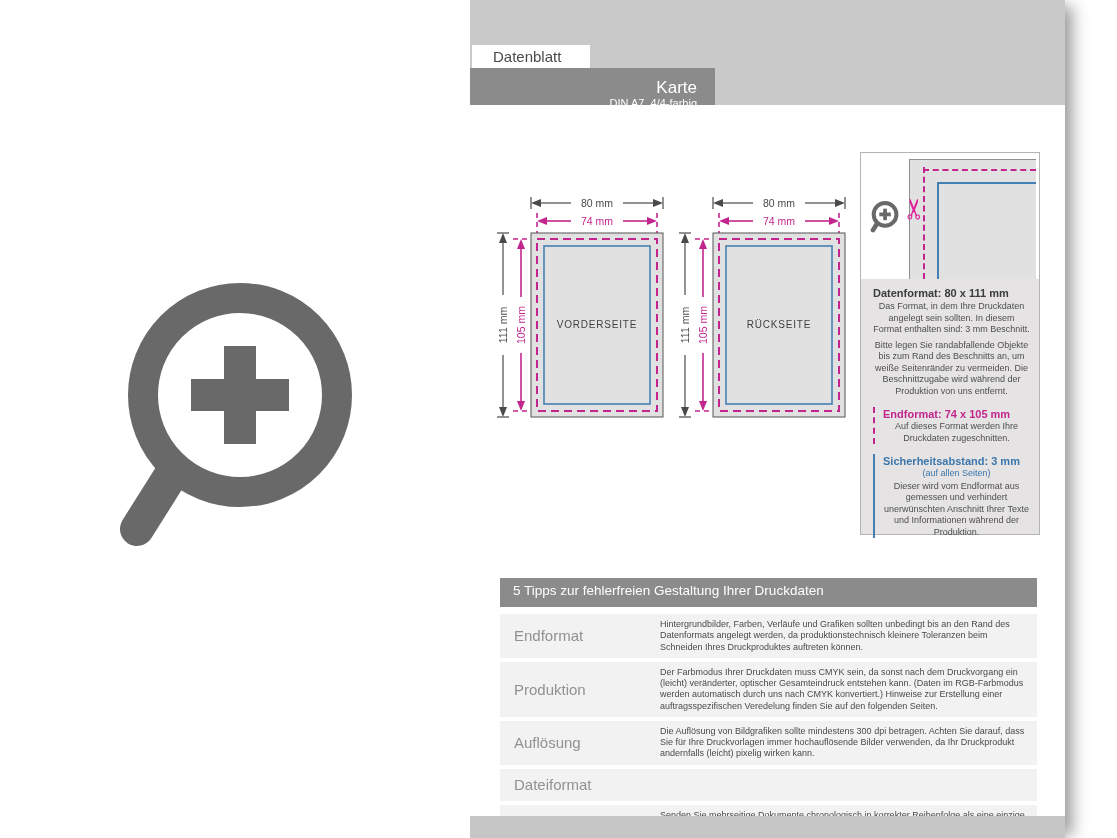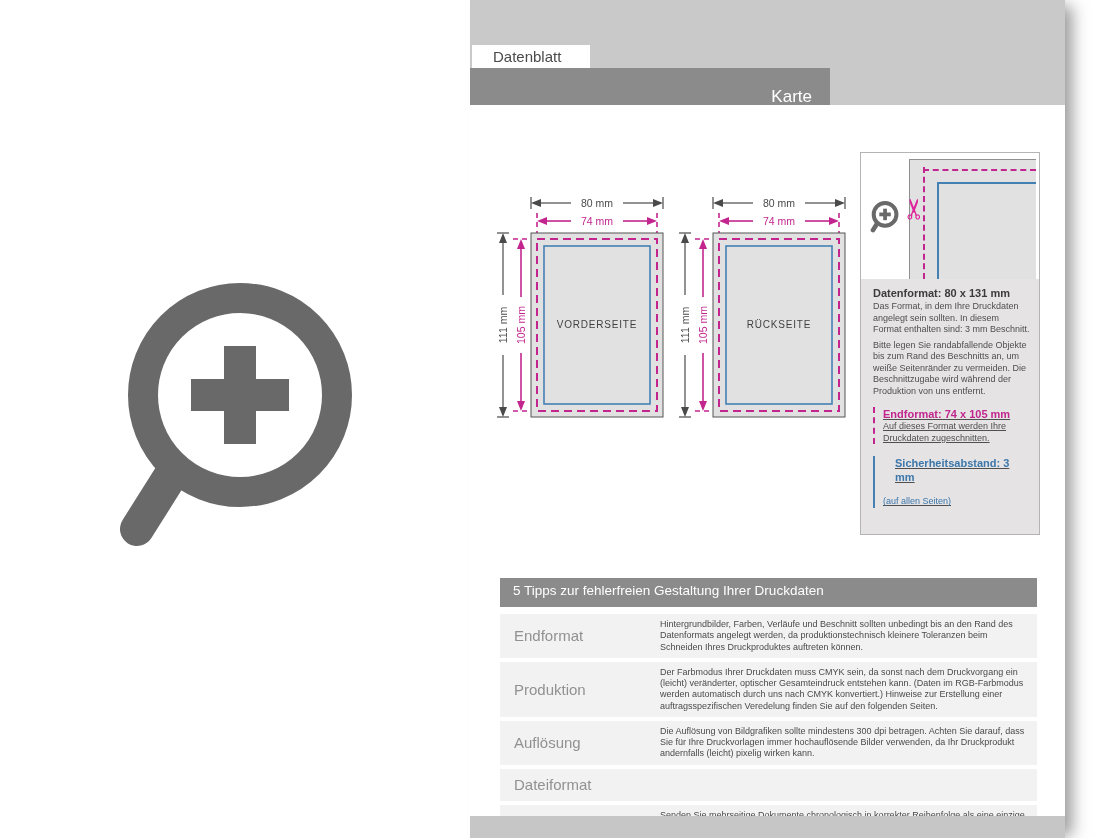--- a/index.html
+++ b/index.html
@@ -10,22 +10,22 @@
   
   .preview-area{position:absolute;left:0;top:0;width:470px;height:838px;background:#fff;}
   .big-zoom{position:absolute;left:103px;top:283px;}
 
   
   .sheet{position:absolute;left:470px;top:0;width:595px;height:842px;background:#fff;
          box-shadow:13px 0 15px -6px rgba(70,70,70,.55);}
   .band{position:absolute;left:0;top:0;width:595px;height:105px;background:#c9c9c9;}
   .tab{position:absolute;left:2px;top:45px;width:118px;height:25px;background:#fff;
        color:#4a4a4a;font-size:15px;line-height:23px;padding-left:21px;box-sizing:border-box;}
-  .titlebar{position:absolute;left:0;top:68px;width:360px;height:37px;background:#8b8b8b;
-            color:#fff;text-align:right;box-sizing:border-box;padding:19px 18px 0 0;}
+  .titlebar{position:absolute;left:0;top:68px;width:245px;height:37px;background:#8b8b8b;
+            color:#fff;text-align:right;box-sizing:border-box;padding:10px 18px 0 0;}
   .titlebar .t1{font-size:17px;line-height:19px;}
   .titlebar .t2{font-size:11px;line-height:13px;}
 
   
   .card-svg{position:absolute;top:195px;}
   .card-svg text{font-family:"Liberation Sans",sans-serif;}
   .dimtxt{font-size:10.5px;}
   .g{fill:#4a4a4a;}
   .m{fill:#c2268e;}
   .sidelbl{font-size:10px;fill:#3f3f3f;letter-spacing:.8px;}
@@ -38,26 +38,26 @@
            border-left:1px solid #8f8f8f;border-top:1px solid #8f8f8f;}
   .ib-dash-v{position:absolute;left:62px;top:14px;bottom:0;width:0;border-left:2px dashed #c2268e;}
   .ib-dash-h{position:absolute;left:62px;right:3px;top:16px;height:0;border-top:2px dashed #c2268e;}
   .ib-blue-v{position:absolute;left:76px;top:29px;bottom:0;width:0;border-left:2px solid #4580b4;}
   .ib-blue-h{position:absolute;left:76px;right:3px;top:29px;height:0;border-top:2px solid #4580b4;}
   .ib-scissors{position:absolute;left:42px;top:42px;font-size:28px;color:#e0209a;
                transform:rotate(-90deg);line-height:1;}
   .small-zoom{position:absolute;left:8px;top:48px;}
   .ib-text{padding:7px 9px 9px 12px;font-size:9px;line-height:1.28;color:#4f4f4f;}
   .ib-text h4{margin:0 0 1px 0;font-size:11px;color:#3c3c3c;}
-  .ib-text p{margin:0 0 4px 0;}
-  .blk{margin-top:10px;padding-left:8px;text-decoration:underline;}
+  .ib-text p{margin:0 0 4px 0;text-align:center;}
+  .blk{margin-top:10px;padding-left:8px;}
   .blk.end{border-left:2px dashed #c2268e;}
   .blk.saf{border-left:2px solid #4580b4;}
   .blk .ttl-m{color:#c2268e;font-size:11px;margin:0;}
-  .blk .ttl-b{color:#3c77ab;font-size:11px;margin:12px;}
+  .blk .ttl-b{color:#3c77ab;font-size:11px;margin:0;}
   .blk .sub-b{color:#3c77ab;font-size:9px;margin:0 0 1px 0;}
 
   
   .tips{position:absolute;left:30px;top:578px;width:537px;}
   .tips-header{height:29px;background:#8b8b8b;color:#fff;font-size:13.5px;line-height:25px;
                padding-left:13px;box-sizing:border-box;margin-bottom:7px;}
   .tip-row{display:flex;background:#f2f2f2;margin-bottom:4px;align-items:center;}
   .tip-label{flex:0 0 160px;box-sizing:border-box;padding-left:14px;font-size:15px;color:#919191;}
   .tip-text{flex:1;box-sizing:border-box;padding:5px 10px 5px 0;font-size:9px;
             line-height:1.25;color:#4a4a4a;}
@@ -181,40 +181,41 @@
         <div class="ib-blue-v"></div>
         <div class="ib-scissors">✂</div>
         <svg class="small-zoom" width="30" height="32" viewBox="0 0 256 268">
           <circle cx="137" cy="112" r="97" fill="none" stroke="#696969" stroke-width="34"></circle>
           <rect x="88" y="96" width="98" height="32" fill="#696969"></rect>
           <rect x="121" y="63" width="32" height="98" fill="#696969"></rect>
           <line x1="68" y1="192" x2="34" y2="246" stroke="#696969" stroke-width="40" stroke-linecap="round"></line>
         </svg>
       </div>
       <div class="ib-text">
-        <h4>Datenformat: 80 x 131 mm</h4>
+        <h4>Datenformat: 80 x 111 mm</h4>
         <p>Das Format, in dem Ihre Druckdaten angelegt sein sollten. In diesem Format enthalten sind: 3 mm Beschnitt.</p>
         <p>Bitte legen Sie randabfallende Objekte bis zum Rand des Beschnitts an, um weiße Seitenränder zu vermeiden. Die Beschnittzugabe wird während der Produktion von uns entfernt.</p>
         <div class="blk end">
           <h4 class="ttl-m">Endformat: 74 x 105 mm</h4>
           <p>Auf dieses Format werden Ihre Druckdaten zugeschnitten.</p>
         </div>
         <div class="blk saf">
           <h4 class="ttl-b">Sicherheitsabstand: 3 mm</h4>
           <p class="sub-b">(auf allen Seiten)</p>
+          <p>Dieser wird vom Endformat aus gemessen und verhindert unerwünschten Anschnitt Ihrer Texte und Informationen während der Produktion.</p>
         </div>
       </div>
     </div>
 
     <div class="tips">
       <div class="tips-header">5 Tipps zur fehlerfreien Gestaltung Ihrer Druckdaten</div>
 
       <div class="tip-row r1">
         <div class="tip-label">Endformat</div>
-        <div class="tip-text">Hintergrundbilder, Farben, Verläufe und Beschnitt sollten unbedingt bis an den Rand des Datenformats angelegt werden, da produktionstechnisch kleinere Toleranzen beim Schneiden Ihres Druckproduktes auftreten können.</div>
+        <div class="tip-text">Hintergrundbilder, Farben, Verläufe und Grafiken sollten unbedingt bis an den Rand des Datenformats angelegt werden, da produktionstechnisch kleinere Toleranzen beim Schneiden Ihres Druckproduktes auftreten können.</div>
       </div>
       <div class="tip-row r2">
         <div class="tip-label">Produktion</div>
         <div class="tip-text">Der Farbmodus Ihrer Druckdaten muss CMYK sein, da sonst nach dem Druckvorgang ein (leicht) veränderter, optischer Gesamteindruck entstehen kann. (Daten im RGB-Farbmodus werden automatisch durch uns nach CMYK konvertiert.) Hinweise zur Erstellung einer auftragsspezifischen Veredelung finden Sie auf den folgenden Seiten.</div>
       </div>
       <div class="tip-row r3">
         <div class="tip-label">Auflösung</div>
         <div class="tip-text">Die Auflösung von Bildgrafiken sollte mindestens 300 dpi betragen. Achten Sie darauf, dass Sie für Ihre Druckvorlagen immer hochauflösende Bilder verwenden, da Ihr Druckprodukt andernfalls (leicht) pixelig wirken kann.</div>
       </div>
       <div class="tip-row r4">

